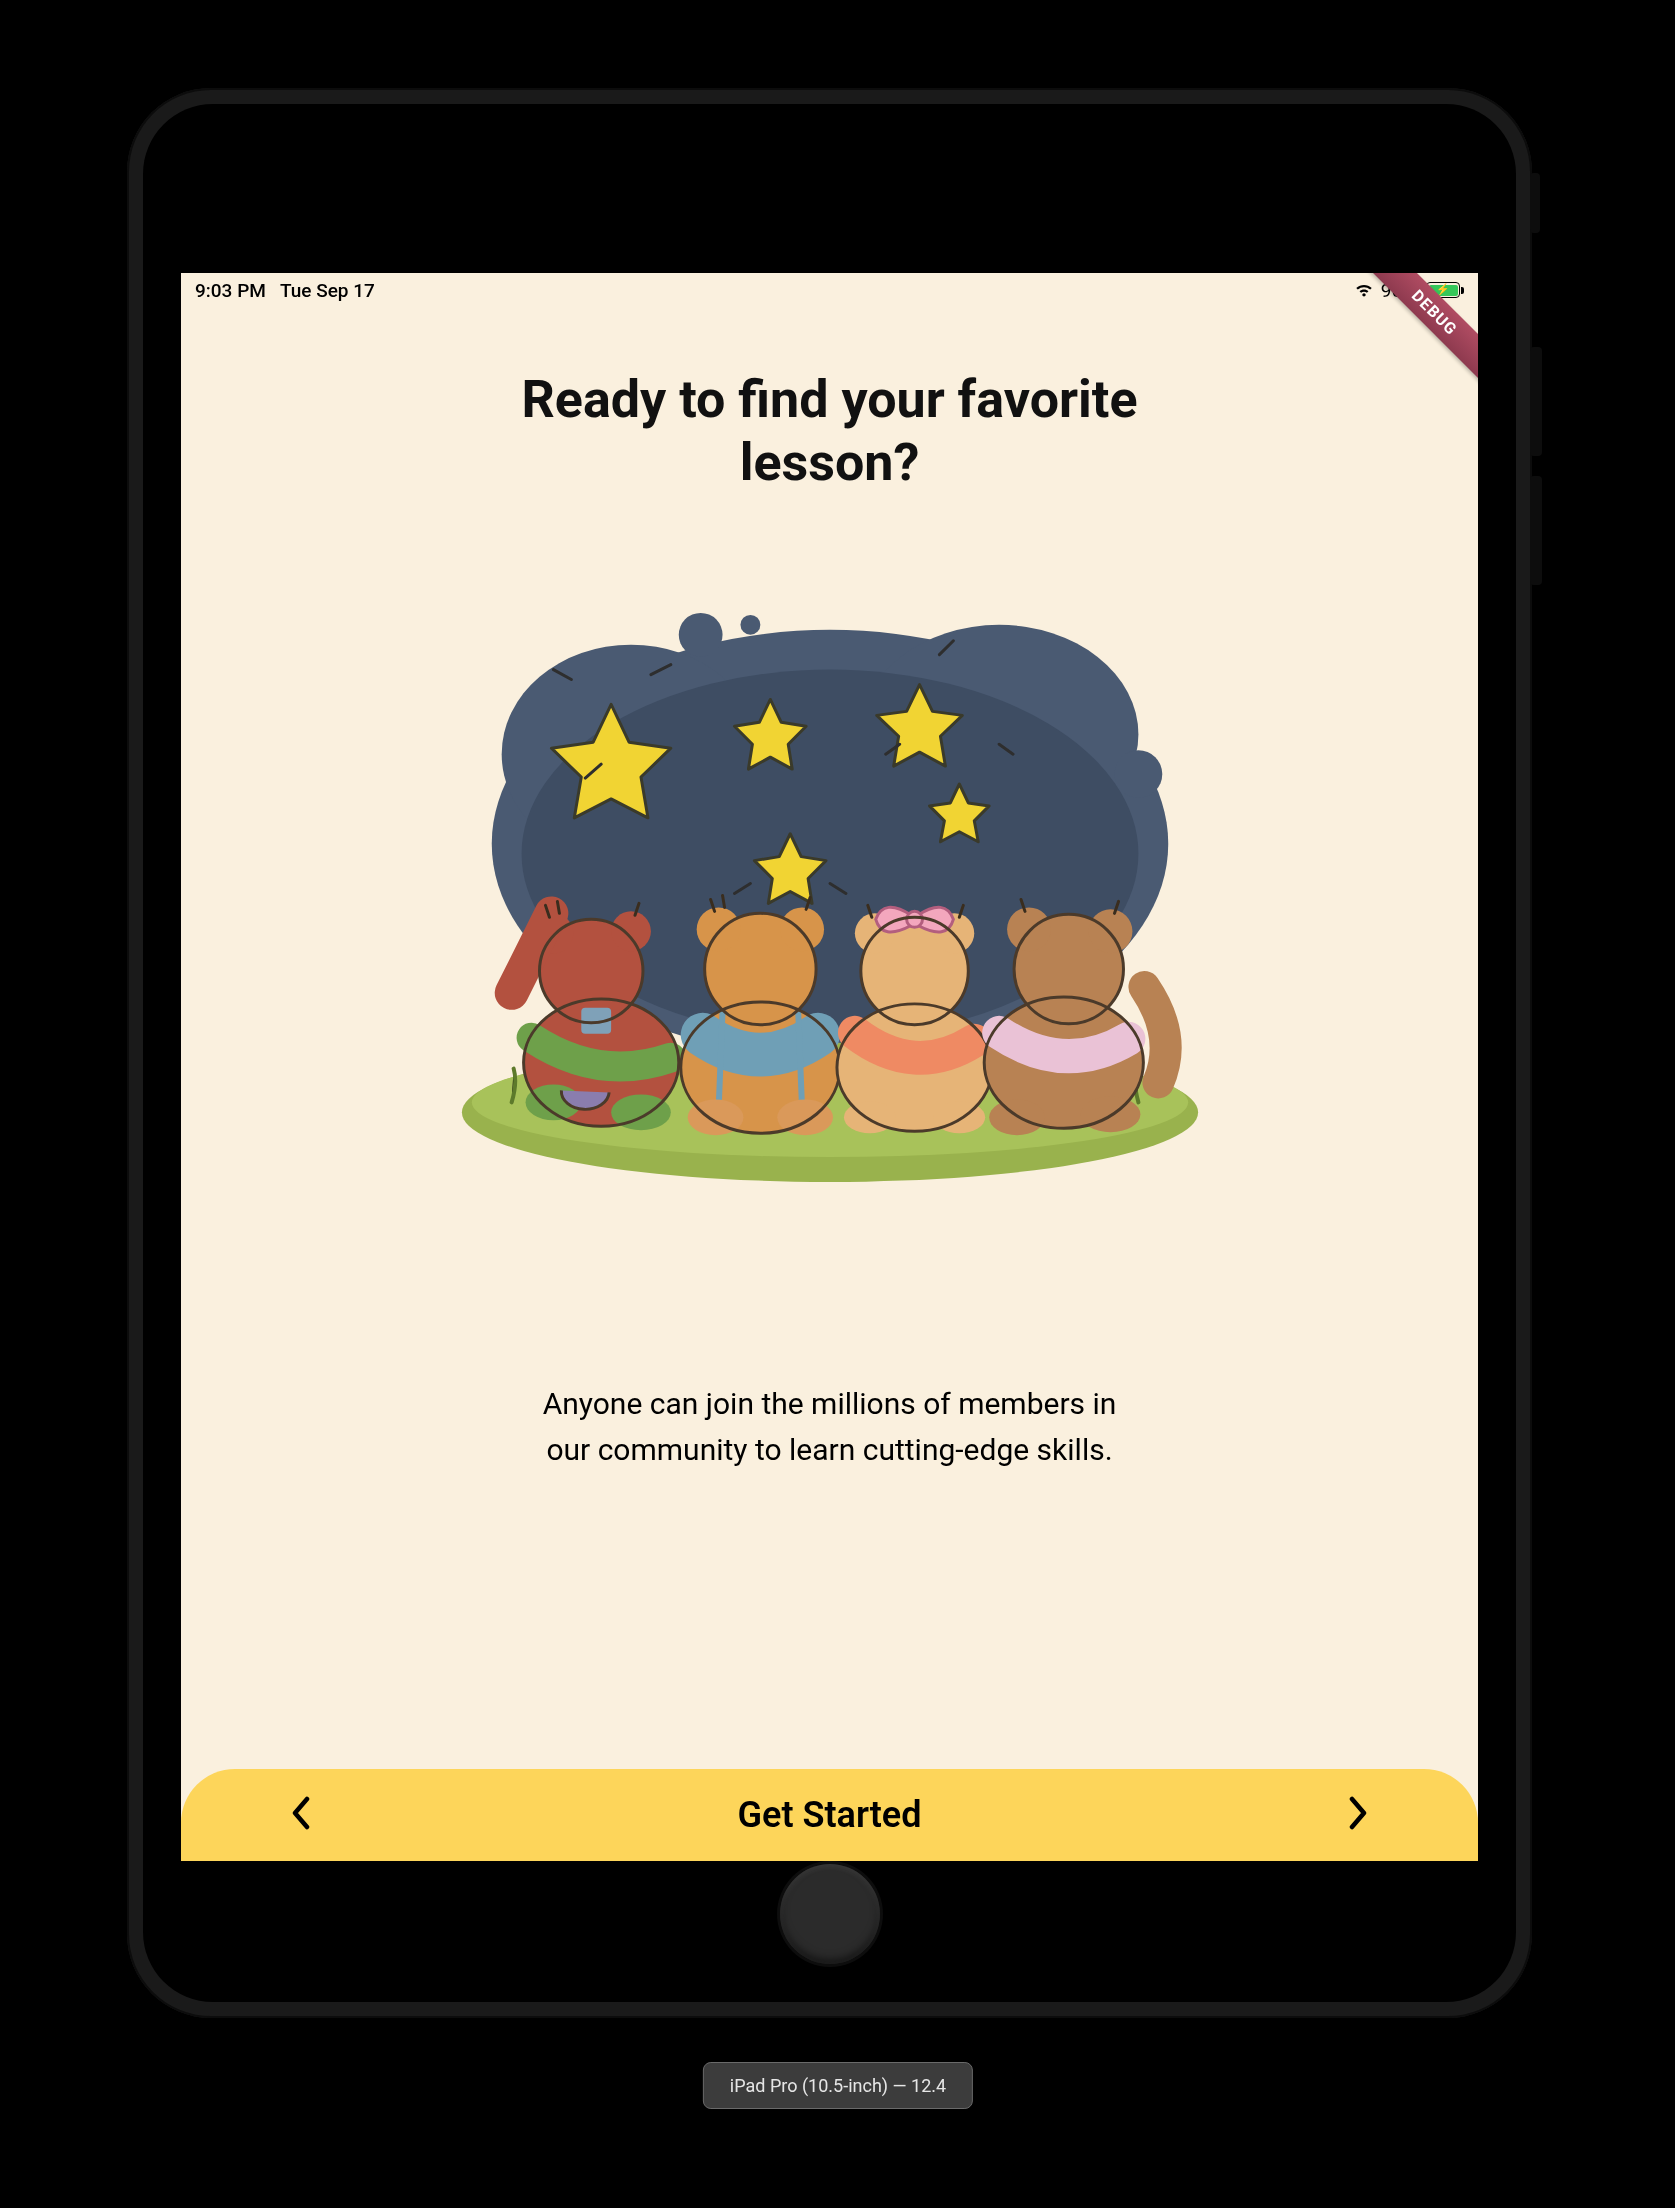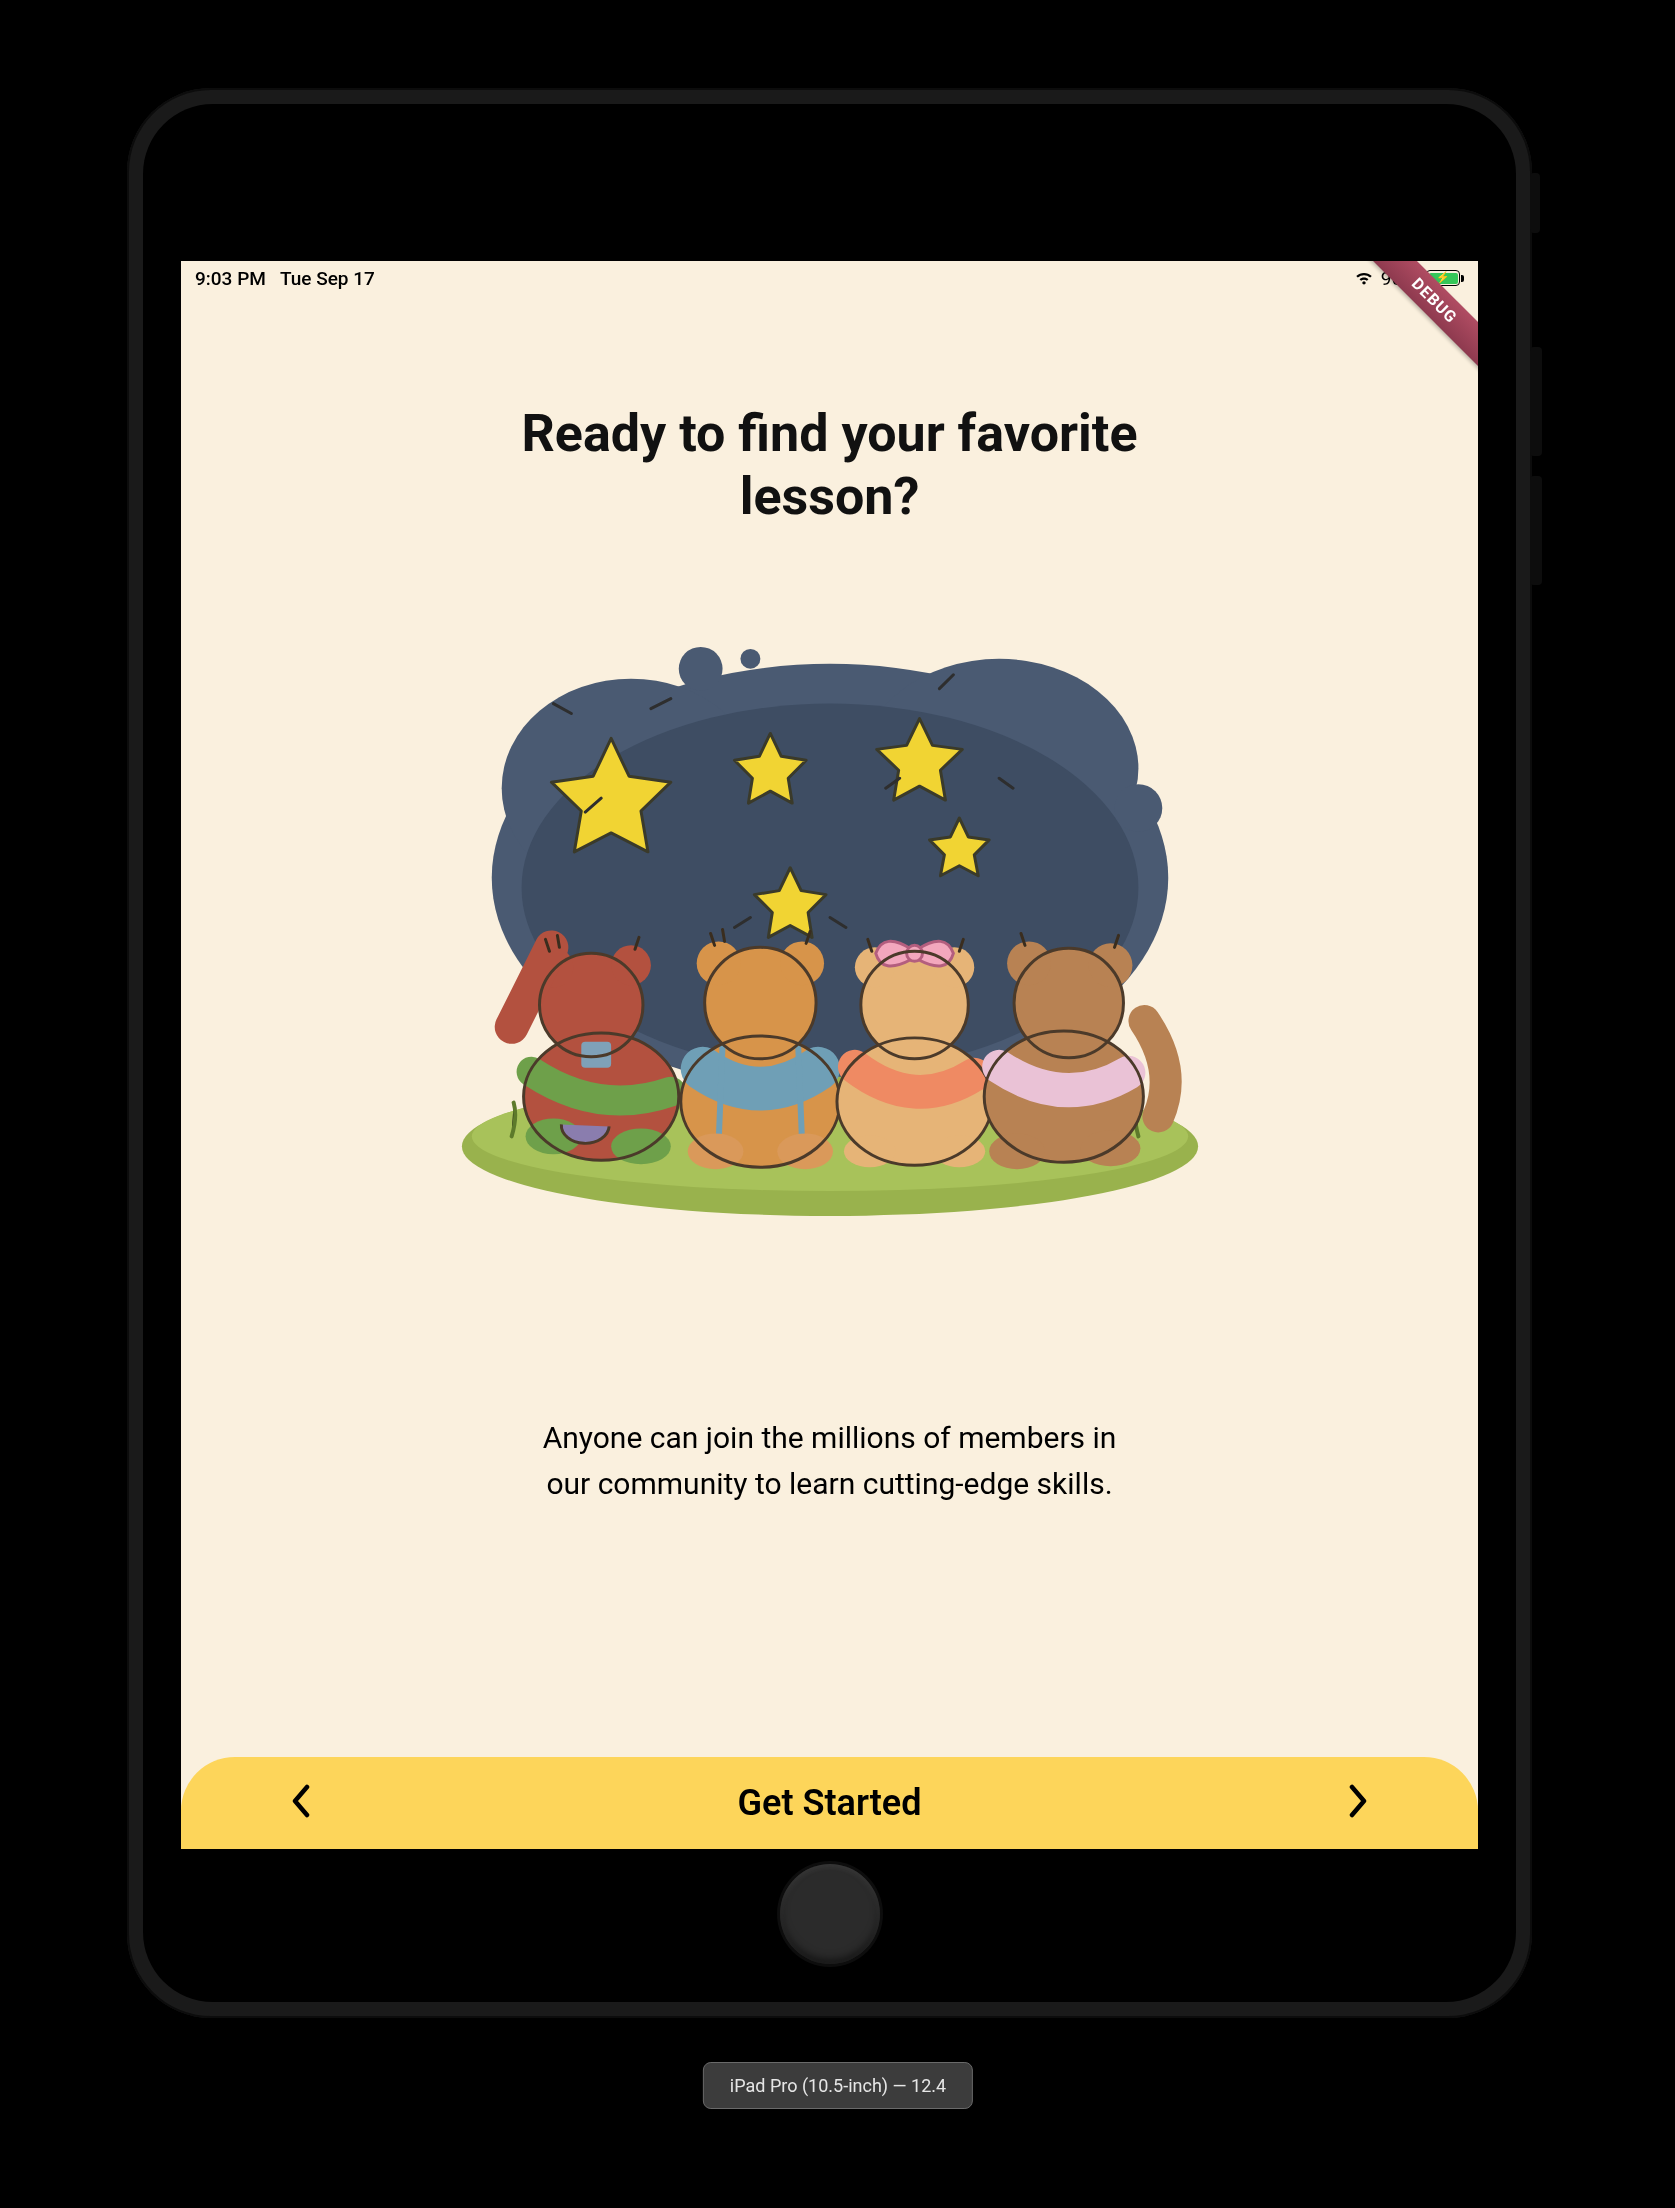--- a/index.html
+++ b/index.html
@@ -34,21 +34,21 @@
     background: #0d0d0d;
     border-radius: 4px;
   }
   .side-button.top-right { top: 85px; right: -8px; width: 10px; height: 60px; }
   .side-button.vol1 { top: 259px; right: -10px; width: 12px; height: 109px; }
   .side-button.vol2 { top: 388px; right: -10px; width: 12px; height: 109px; }
 
   
   .screen {
     position: absolute;
-    top: 173px;
+    top: 185px;
     left: 54px;
     width: 1297px;
     height: 1588px;
     background: #faf0de;
     overflow: hidden;
   }
 
   
   .status-bar {
     height: 34px;
@@ -118,21 +118,21 @@
 
   .content {
     position: relative;
     height: calc(100% - 34px);
     display: flex;
     flex-direction: column;
     align-items: center;
   }
 
   .title {
-    margin-top: 107px;
+    margin-top: 61px;
     text-align: center;
     font-size: 52px;
     font-weight: 700;
     color: #111;
     line-height: 1.22;
     max-width: 697px;
   }
 
   .illustration-wrap {
     margin-top: 90px;

